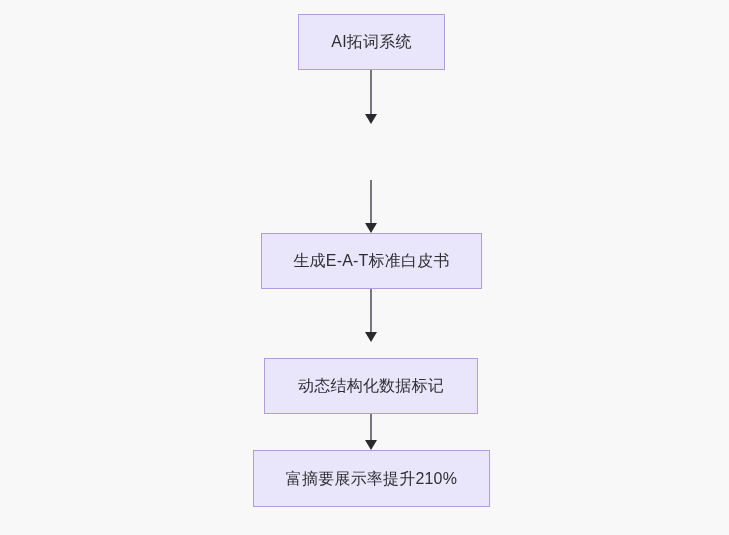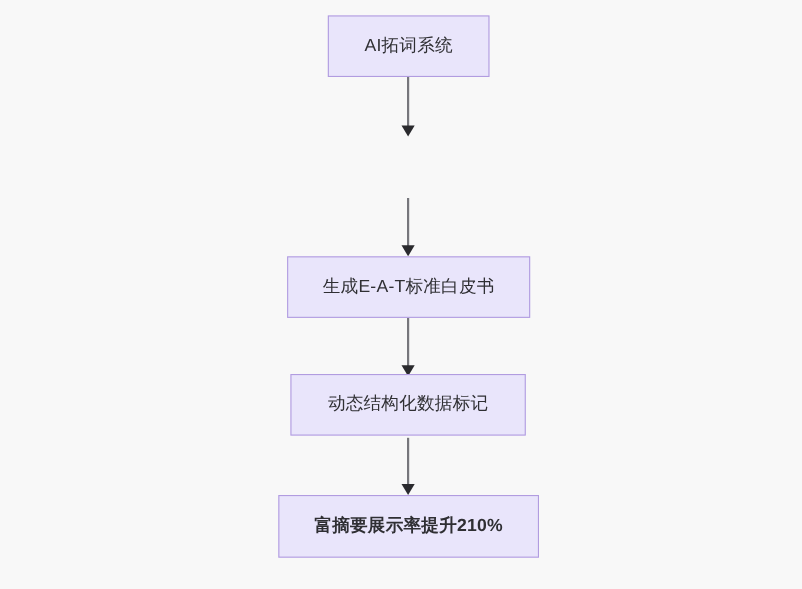--- a/index.html
+++ b/index.html
@@ -69,19 +69,19 @@
     <svg class="edge" width="22" height="52" style="left: 360px; top: 398px;">
       <line class="edge-line" x1="11" y1="0" x2="11" y2="44"></line>
       <polygon class="edge-head" points="5,42 17,42 11,52"></polygon>
     </svg>
     <div class="node" style="left: 298px; top: 14px; width: 147px; height: 56px;">
       <span class="node-label">AI拓词系统</span>
     </div>
     <div class="node" style="left: 261px; top: 233px; width: 221px; height: 56px;">
       <span class="node-label">生成E-A-T标准白皮书</span>
     </div>
-    <div class="node" style="left: 264px; top: 340px; width: 214px; height: 56px;">
+    <div class="node" style="left: 264px; top: 358px; width: 214px; height: 56px;">
       <span class="node-label">动态结构化数据标记</span>
     </div>
-    <div class="node" style="left: 253px; top: 450px; width: 237px; height: 57px; font-weight: bold;">
+    <div class="node" style="left: 253px; top: 450px; width: 237px; height: 57px;">
       <span class="node-label">富摘要展示率提升210%</span>
     </div>
   </div>
 
 </body></html>

